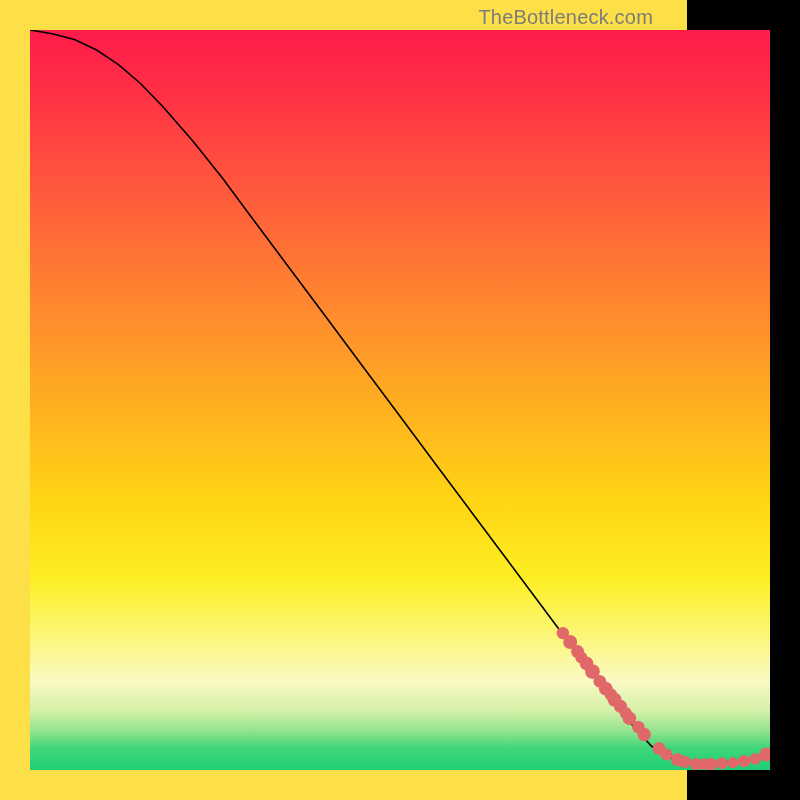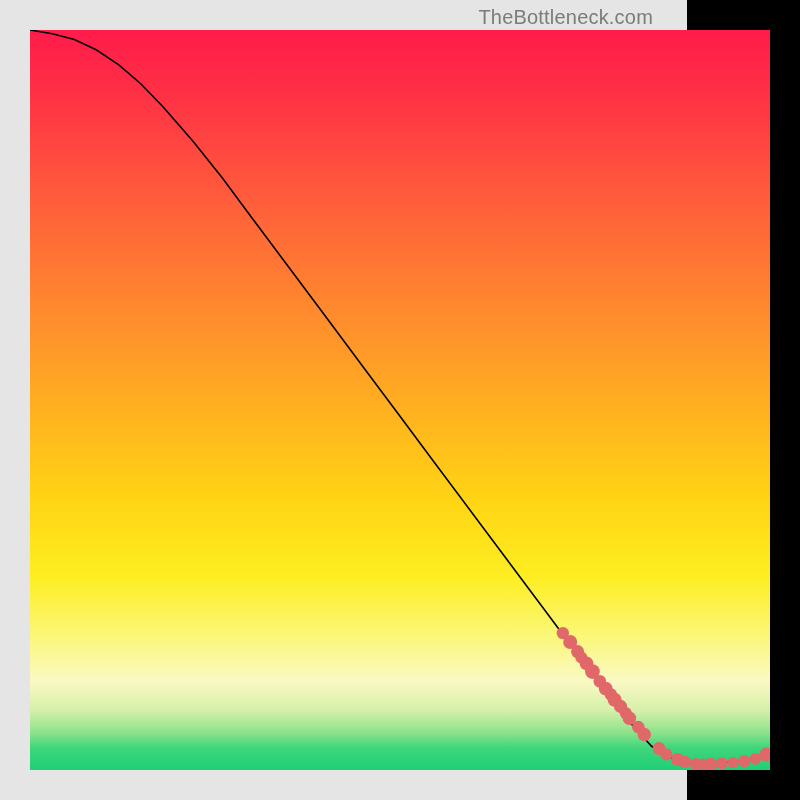--- a/index.html
+++ b/index.html
@@ -8,21 +8,21 @@
     width: 800px;
     height: 800px;
     background: #000;
     overflow: hidden;
     font-family: Arial, Helvetica, sans-serif;
   }
   .stage {
     position: relative;
     width: 687px;
     height: 800px;
-    background: #e5e5e5;
+    background: #fde047;
   }
   .plot {
     position: absolute;
     left: 30px;
     top: 30px;
     width: 740px;
     height: 740px;
     overflow: hidden;
   }
   .gradient {

